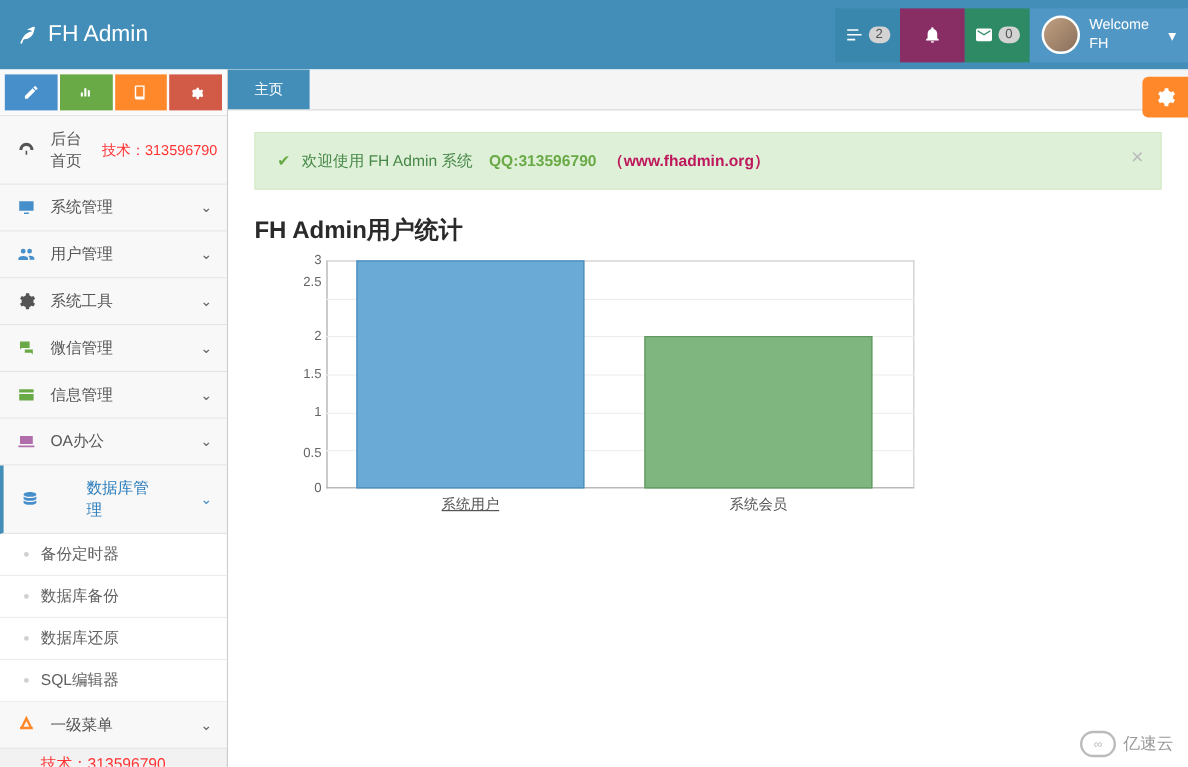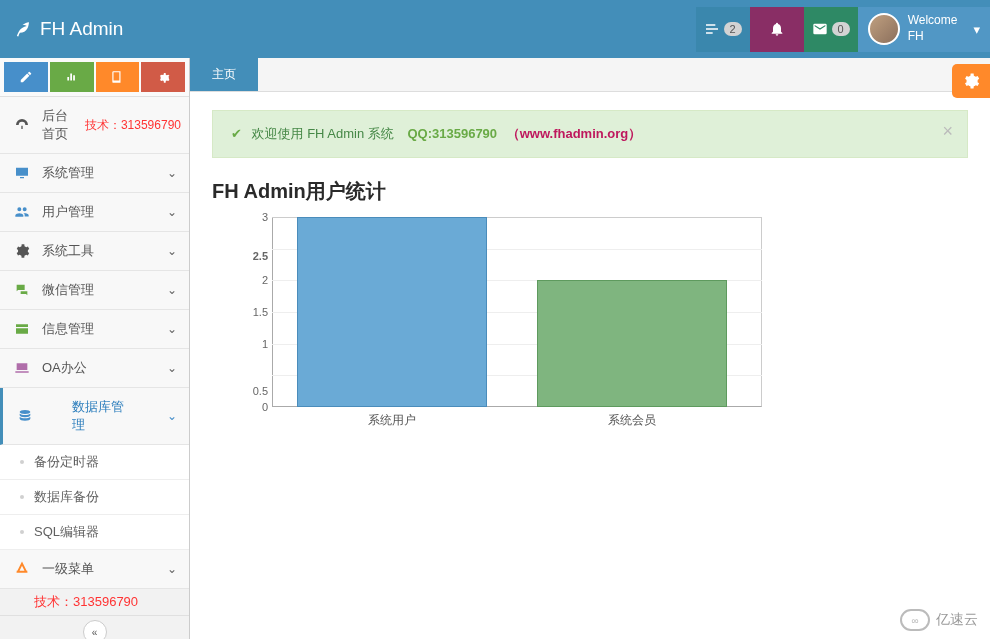--- a/index.html
+++ b/index.html
@@ -208,20 +208,21 @@
           <svg width="16" height="16" viewBox="0 0 24 24" fill="#478fca">
             <path d="M4 6c0-1.7 3.6-3 8-3s8 1.3 8 3-3.6 3-8 3-8-1.3-8-3zm0 5c0 1.7 3.6 3 8 3s8-1.3 8-3V8.5c-1.8 1.2-4.8 2-8 2s-6.2-.8-8-2V11zm0 5c0 1.7 3.6 3 8 3s8-1.3 8-3v-2.5c-1.8 1.2-4.8 2-8 2s-6.2-.8-8-2V16z"></path>
           </svg>
         </span>
       <span class="nav-label">数据库管理</span>
       <span class="chev" style="color:#478fca">⌄</span>
     </div>
     <div class="submenu">
       <div class="sub-item">备份定时器</div>
       <div class="sub-item">数据库备份</div>
+      <div class="sub-item">数据库还原</div>
       <div class="sub-item">SQL编辑器</div>
     </div>
     <div class="nav-item level1">
       <span class="icon">
           <svg width="16" height="16" viewBox="0 0 24 24">
             <path d="M4 16h16M12 4l-6 12h12z" fill="none" stroke="#ff892a" stroke-width="3"></path>
           </svg>
         </span>
       <span class="nav-label">一级菜单</span>
       <span class="chev">⌄</span>
@@ -247,33 +248,33 @@
         <span>欢迎使用 FH Admin 系统</span>
         <span class="alert-qq">QQ:313596790</span>
         <span class="alert-link">（www.fhadmin.org）</span>
         <span class="alert-close">×</span>
       </div>
       <div class="chart-title">FH Admin用户统计</div>
       <div class="chart" id="chart">
           <div class="chart-axis-left"></div>
           <div class="chart-plot"></div>
           <div class="ytick" style="top: 190px;">0</div>
-          <div class="ytick" style="top: 174px;">0.5</div>
+          <div class="ytick" style="top: 161px;">0.5</div>
           <div class="gridline" style="top: 158.333px;"></div>
           <div class="ytick" style="top: 126.667px;">1</div>
           <div class="gridline" style="top: 126.667px;"></div>
           <div class="ytick" style="top: 95px;">1.5</div>
           <div class="gridline" style="top: 95px;"></div>
           <div class="ytick" style="top: 63.3333px;">2</div>
           <div class="gridline" style="top: 63.3333px;"></div>
-          <div class="ytick" style="top: 39px; font-weight: bold;">2.5</div>
+          <div class="ytick" style="top: 18px;">2.5</div>
           <div class="gridline" style="top: 31.6667px;"></div>
           <div class="ytick" style="top: 0px;">3</div>
           <div class="bar b1" style="left: 55px; width: 190px; height: 190px;"></div>
-          <div class="xtick" style="left: 55px;">系统用户</div>
+          <div class="xtick" style="left: 55px; text-decoration: underline;">系统用户</div>
           <div class="bar b2" style="left: 295px; width: 190px; height: 126.667px;"></div>
           <div class="xtick" style="left: 295px;">系统会员</div>
         </div>
     </div>
   </div>
 </div>
 
 <div class="watermark">
   <span class="wm-circle">∞</span>
   <span>亿速云</span>

